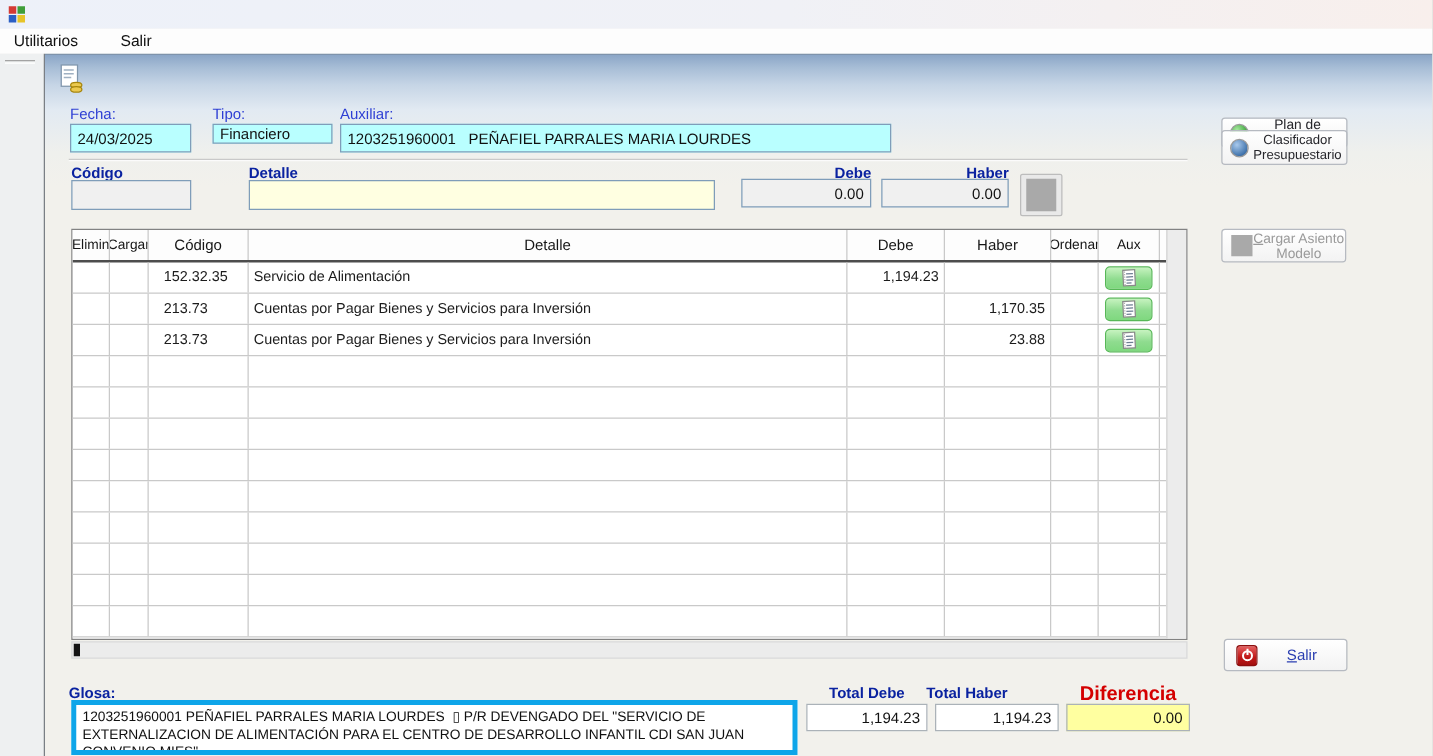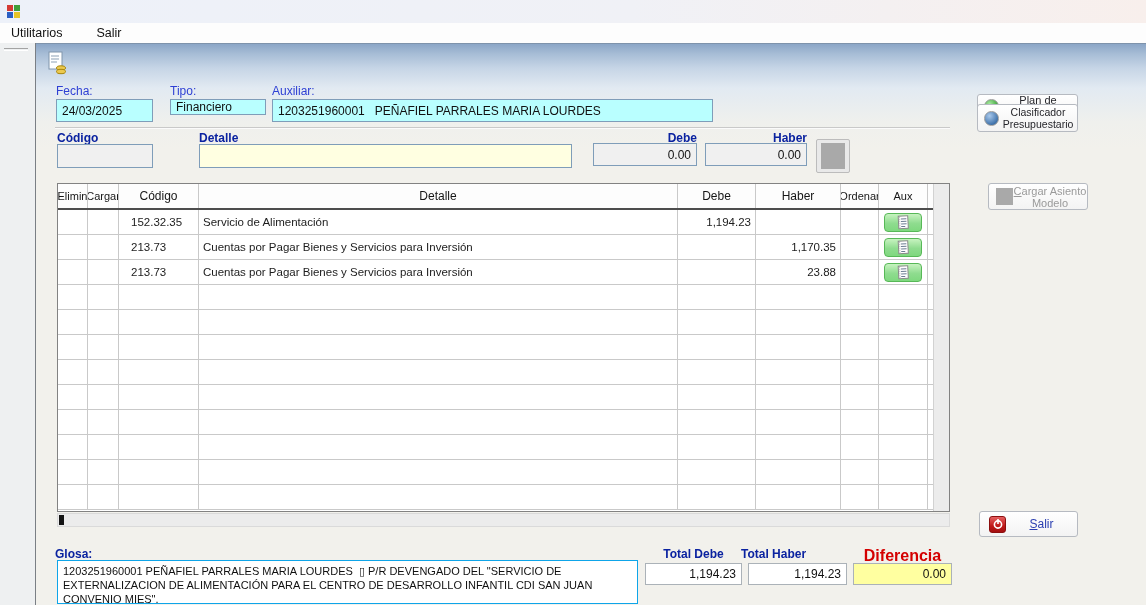--- a/index.html
+++ b/index.html
@@ -72,32 +72,32 @@
   .hthumb{position:absolute;left:1px;top:1px;width:5px;height:10px;background:#141414;}
 
   
   .side-btn{position:absolute;background:linear-gradient(180deg,#ffffff 0%,#f3f3f3 100%);
     border:1px solid #b6bac1;border-radius:3px;display:flex;align-items:center;cursor:pointer;padding:0;}
   .side-btn .cap{flex:1;text-align:center;font-size:11.5px;color:#26262b;line-height:12px;}
   .sphere{width:15px;height:15px;border-radius:50%;flex:0 0 auto;margin-left:6px;}
   .sphere.green{background:radial-gradient(circle at 35% 30%,#a8e8a0,#2e9e2e 75%);border:1px solid #9a9a9a;}
   .sphere.blue{background:radial-gradient(circle at 35% 30%,#a9c9ec,#3a6ea8 75%);border:1px solid #9a9a9a;}
   .gray-chip{width:17px;height:17px;background:#a9a9a9;flex:0 0 auto;margin-left:7px;}
-  #btn-cargar{color:#9a9a9a;margin-left:11px;}
+  #btn-cargar{color:#9a9a9a;}
   #btn-cargar .cap{color:#9a9a9a;font-size:11px;}
   #btn-cargar .cap::first-letter{text-decoration:underline;}
   #btn-salir .cap{color:#2a3eb1;font-size:12px;}
   #btn-salir .cap::first-letter{text-decoration:underline;}
   .power-chip{width:17px;height:17px;border-radius:3px;flex:0 0 auto;margin-left:9px;
     background:linear-gradient(180deg,#e56060 0%,#c01818 60%,#a30f0f 100%);border:1px solid #8c0f0f;
     display:flex;align-items:center;justify-content:center;}
 
   
   .glosa-box{position:absolute;left:57px;top:560px;width:581px;height:44px;background:#ffffff;
-    border:1px solid #0ea5e9;font-size:11px;line-height:14px;color:#101010;padding:3px 5px;
+    border:4px solid #0ea5e9;font-size:11px;line-height:14px;color:#101010;padding:3px 5px;
     white-space:pre-wrap;overflow:hidden;}
   .tot-field{position:absolute;height:22px;background:#ffffff;border:1px solid #abb2b8;
     font-size:12px;color:#111;display:flex;align-items:center;justify-content:flex-end;padding:0 5px;}
   .tot-field.yellow{background:#ffffa0;}
 </style>
 </head>
 <body>
 
 <div id="app">
 

